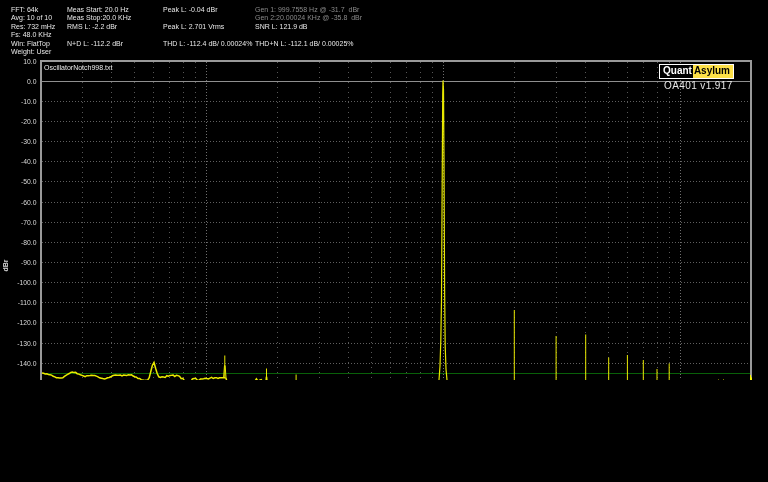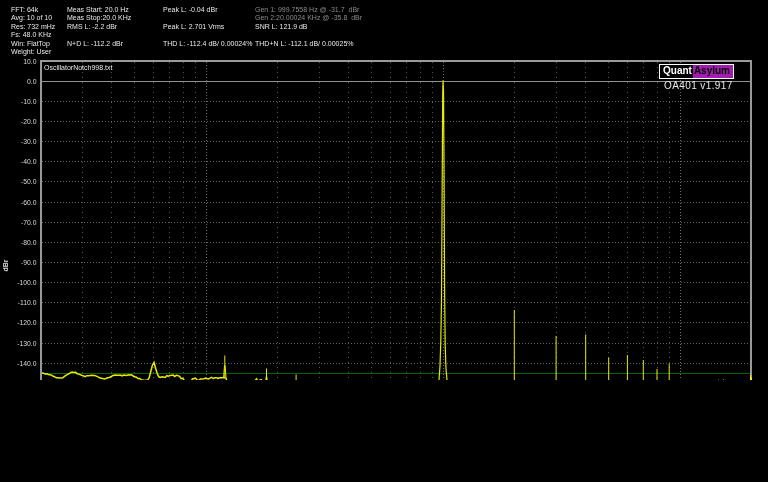--- a/index.html
+++ b/index.html
@@ -8,21 +8,21 @@
   .hdr { position:absolute; font-size:7px; line-height:8.6px; color:#e8e8e8;
           letter-spacing:0px; white-space:pre; }
   .gray { color:#8a8a8a; }
   .ax { font:6.8px "Liberation Sans", sans-serif; fill:#d9d9d9; }
   #dbr { position:absolute; left:-7px; top:262px; font-size:7px; font-weight:bold; color:#d9d9d9;
           transform:rotate(-90deg); transform-origin:center; width:24px; text-align:center; }
   #fname { position:absolute; left:44px; top:63.5px; font-size:7px; color:#e8e8e8; }
   #logo { position:absolute; left:659px; top:64px; height:13px; border:1px solid #fff;
            display:flex; font-size:10px; line-height:12.5px; font-weight:bold; }
   #logo .q { background:#000; color:#fff; padding:0 1px 0 3px; }
-  #logo .a { background:#a21caf; color:#000; padding:0 3px 0 1px; }
+  #logo .a { background:#fde047; color:#000; padding:0 3px 0 1px; }
   #ver { position:absolute; left:664px; top:79.5px; white-space:nowrap;
           font-size:10px; letter-spacing:0.4px; color:#e8e8e8;text-align:center; }
 </style>
 </head>
 <body>
 <div id="app">
 <svg width="768" height="482" viewBox="0 0 768 482" shape-rendering="crispEdges" style="position:absolute;left:0;top:0">
   <rect x="41.0" y="61.0" width="710.0" height="403.0" fill="#000" stroke="#9a9a9a" stroke-width="1.4"></rect>
   <path d="M42.0,101.3 H750.0 M42.0,121.5 H750.0 M42.0,141.6 H750.0 M42.0,161.8 H750.0 M42.0,181.9 H750.0 M42.0,202.1 H750.0 M42.0,222.2 H750.0 M42.0,242.4 H750.0 M42.0,262.5 H750.0 M42.0,282.6 H750.0 M42.0,302.8 H750.0 M42.0,322.9 H750.0 M42.0,343.1 H750.0 M42.0,363.2 H750.0 M42.0,383.4 H750.0 M42.0,403.6 H750.0 M42.0,423.7 H750.0 M42.0,443.9 H750.0" stroke="#5f5f5f" stroke-width="1" fill="none" stroke-dasharray="1 2"></path>
   <path d="M82.1,62.0 V463.0 M111.7,62.0 V463.0 M134.7,62.0 V463.0 M153.4,62.0 V463.0 M169.3,62.0 V463.0 M183,62.0 V463.0 M195.2,62.0 V463.0 M277.3,62.0 V463.0 M319.1,62.0 V463.0 M348.7,62.0 V463.0 M371.7,62.0 V463.0 M390.4,62.0 V463.0 M406.3,62.0 V463.0 M420,62.0 V463.0 M432.2,62.0 V463.0 M514.3,62.0 V463.0 M556.1,62.0 V463.0 M585.7,62.0 V463.0 M608.7,62.0 V463.0 M627.4,62.0 V463.0 M643.3,62.0 V463.0 M657,62.0 V463.0 M669.2,62.0 V463.0" stroke="#575757" stroke-width="1" fill="none" stroke-dasharray="1 4"></path>

